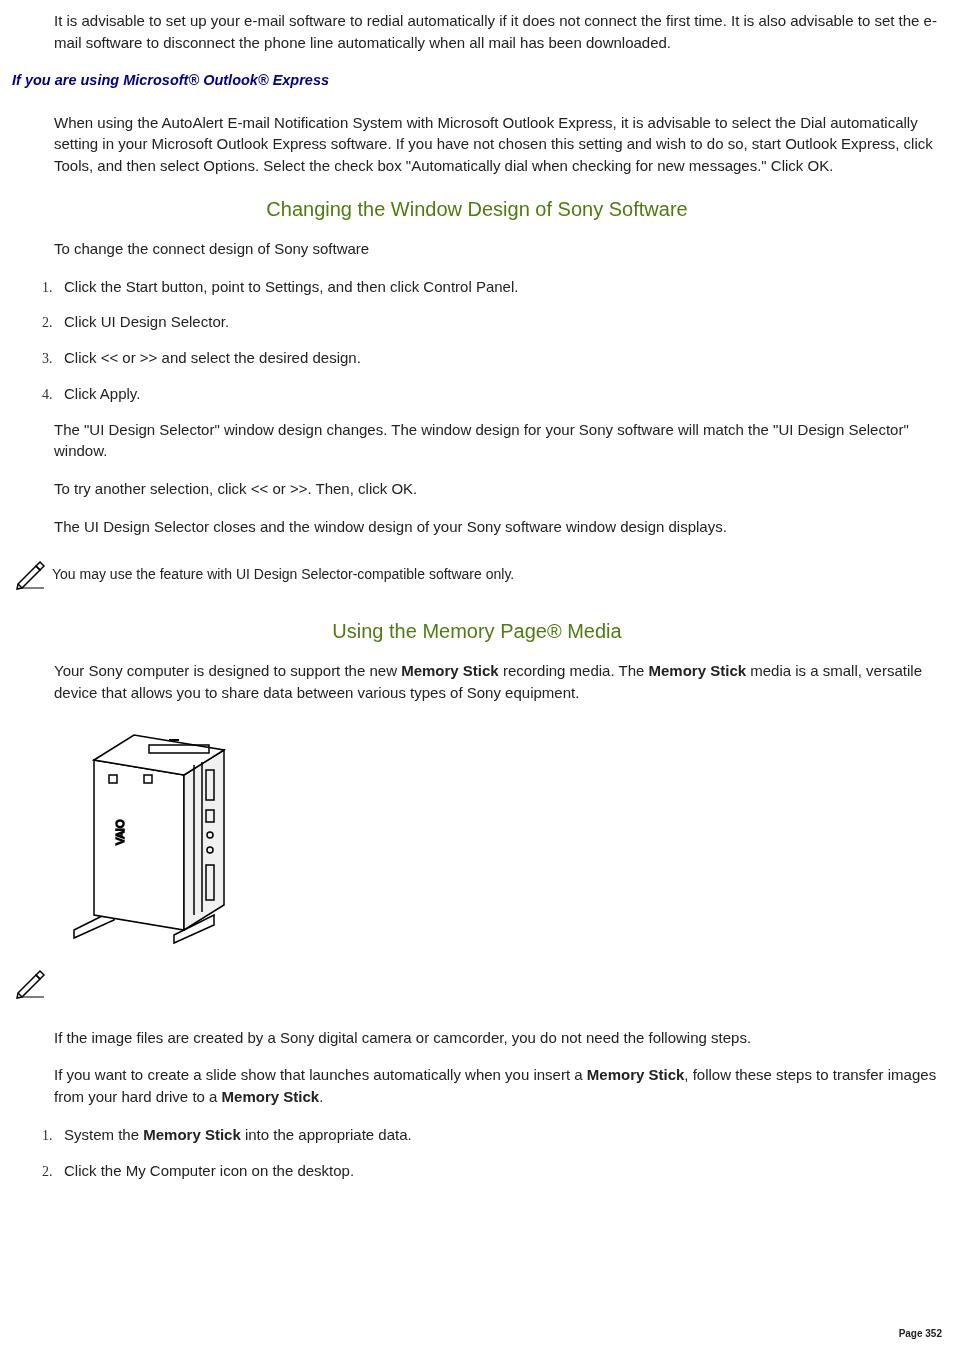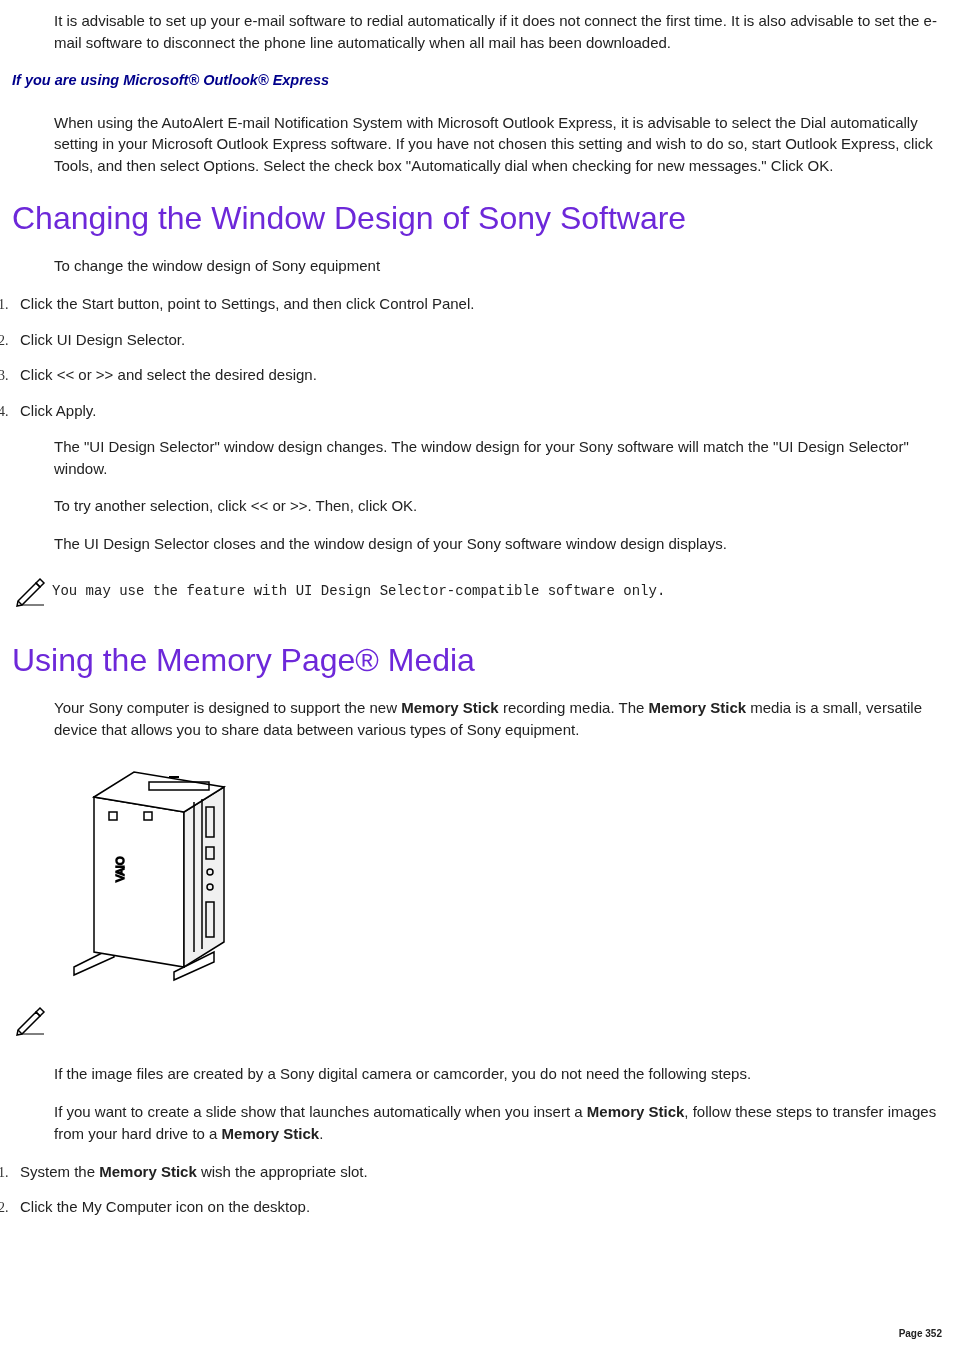--- a/index.html
+++ b/index.html
@@ -14,29 +14,30 @@
     }
     .indented-block { margin-left: 42px; margin-bottom: 16px; }
     h3.subhead {
       color: #00008B;
       font-weight: bold;
       font-style: italic;
       font-size: 14.5px;
       margin: 10px 0 21px 0;
     }
     h2.section-title {
-      color: #6d28d9;
+      color: #4d7c0f;
       font-weight: 500;
-      font-size: 32px;
+      font-size: 20px;
       margin: 18px 0 14px 0;
+      text-align: center;
     }
-    ol { margin-bottom: 14px; }
+    ol { margin-left: 44px; margin-bottom: 14px; }
     ol li { margin-bottom: 14px; padding-left: 8px; }
     ol li::marker { font-family: Georgia, serif; font-size: 14px; color: #333; }
-    .note-row { display: flex; align-items: flex-start; margin: 14px 0 18px 0; font-family: Liberation Mono, monospace; }
+    .note-row { display: flex; align-items: flex-start; margin: 14px 0 18px 0; }
     .note-icon { width: 40px; flex-shrink: 0; }
     .note-text { font-size: 14px; padding-top: 10px; }
     .note-text-wrap { font-size: 14px; }
     strong { font-weight: bold; text-align: center; }
     .image-placeholder {
       margin: 14px 0 18px 42px;
       width: 200px;
       height: 225px;
     }
     .page-num {
@@ -51,21 +52,21 @@
 <body>
 
 <p class="indented-block">It is advisable to set up your e-mail software to redial automatically if it does not connect the first time. It is also advisable to set the e-mail software to disconnect the phone line automatically when all mail has been downloaded.</p>
 
 <h3 class="subhead">If you are using Microsoft® Outlook® Express</h3>
 
 <p class="indented-block">When using the AutoAlert E-mail Notification System with Microsoft Outlook Express, it is advisable to select the Dial automatically setting in your Microsoft Outlook Express software. If you have not chosen this setting and wish to do so, start Outlook Express, click Tools, and then select Options. Select the check box "Automatically dial when checking for new messages." Click OK.</p>
 
 <h2 class="section-title">Changing the Window Design of Sony Software</h2>
 
-<p class="indented-block">To change the window design of Sony equipment</p>
+<p class="indented-block">To change the connect design of Sony software</p>
 
 <ol>
   <li>Click the Start button, point to Settings, and then click Control Panel.</li>
   <li>Click UI Design Selector.</li>
   <li>Click &lt;&lt; or &gt;&gt; and select the desired design.</li>
   <li>Click Apply.</li>
 </ol>
 
 <p class="indented-block">The "UI Design Selector" window design changes. The window design for your Sony software will match the "UI Design Selector" window.</p>
 <p class="indented-block">To try another selection, click &lt;&lt; or &gt;&gt;. Then, click OK.</p>
@@ -131,18 +132,18 @@
 </div>
 
 <p class="indented-block">If the image files are created by a Sony digital camera or camcorder, you do not need the following steps.</p>
 
 <p class="indented-block">
   <span>If you want to create a slide show that launches automatically when you insert a </span><strong>Memory Stick</strong><span>, follow these steps to transfer images from your hard drive to a </span><strong>Memory Stick</strong><span>.</span>
 </p>
 
 <ol>
   <li>
-    <span>System the </span><strong>Memory Stick</strong><span> wish the appropriate slot.</span>
+    <span>System the </span><strong>Memory Stick</strong><span> into the appropriate data.</span>
   </li>
   <li>Click the My Computer icon on the desktop.</li>
 </ol>
 
 <div class="page-num">Page 352</div>
 
 </body></html>

